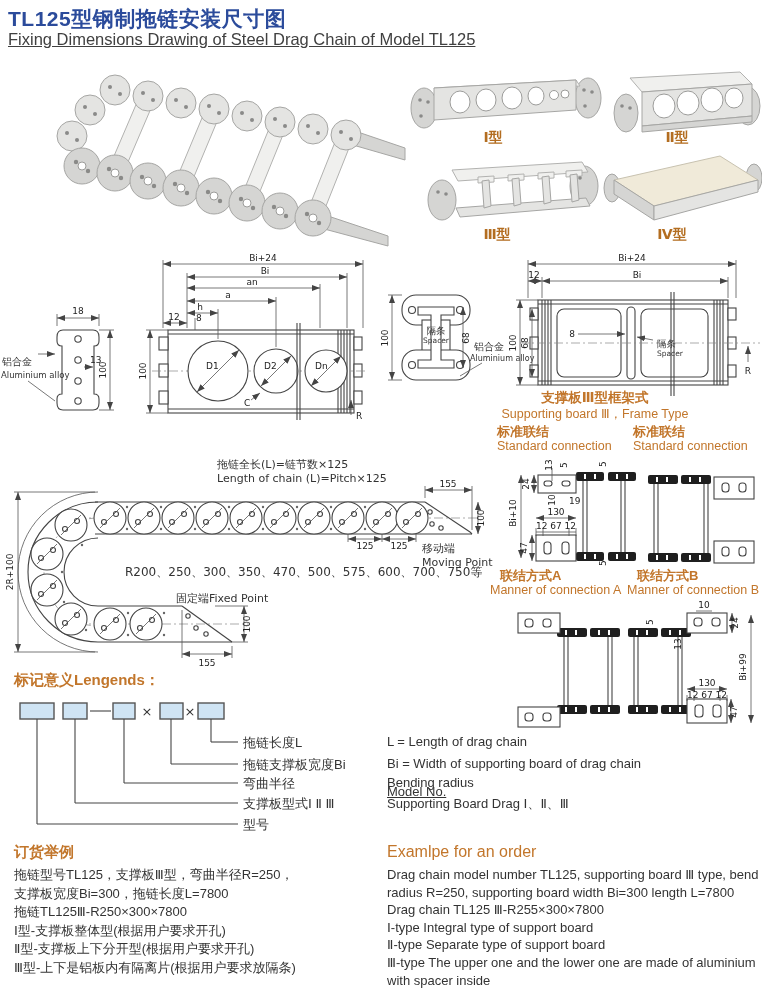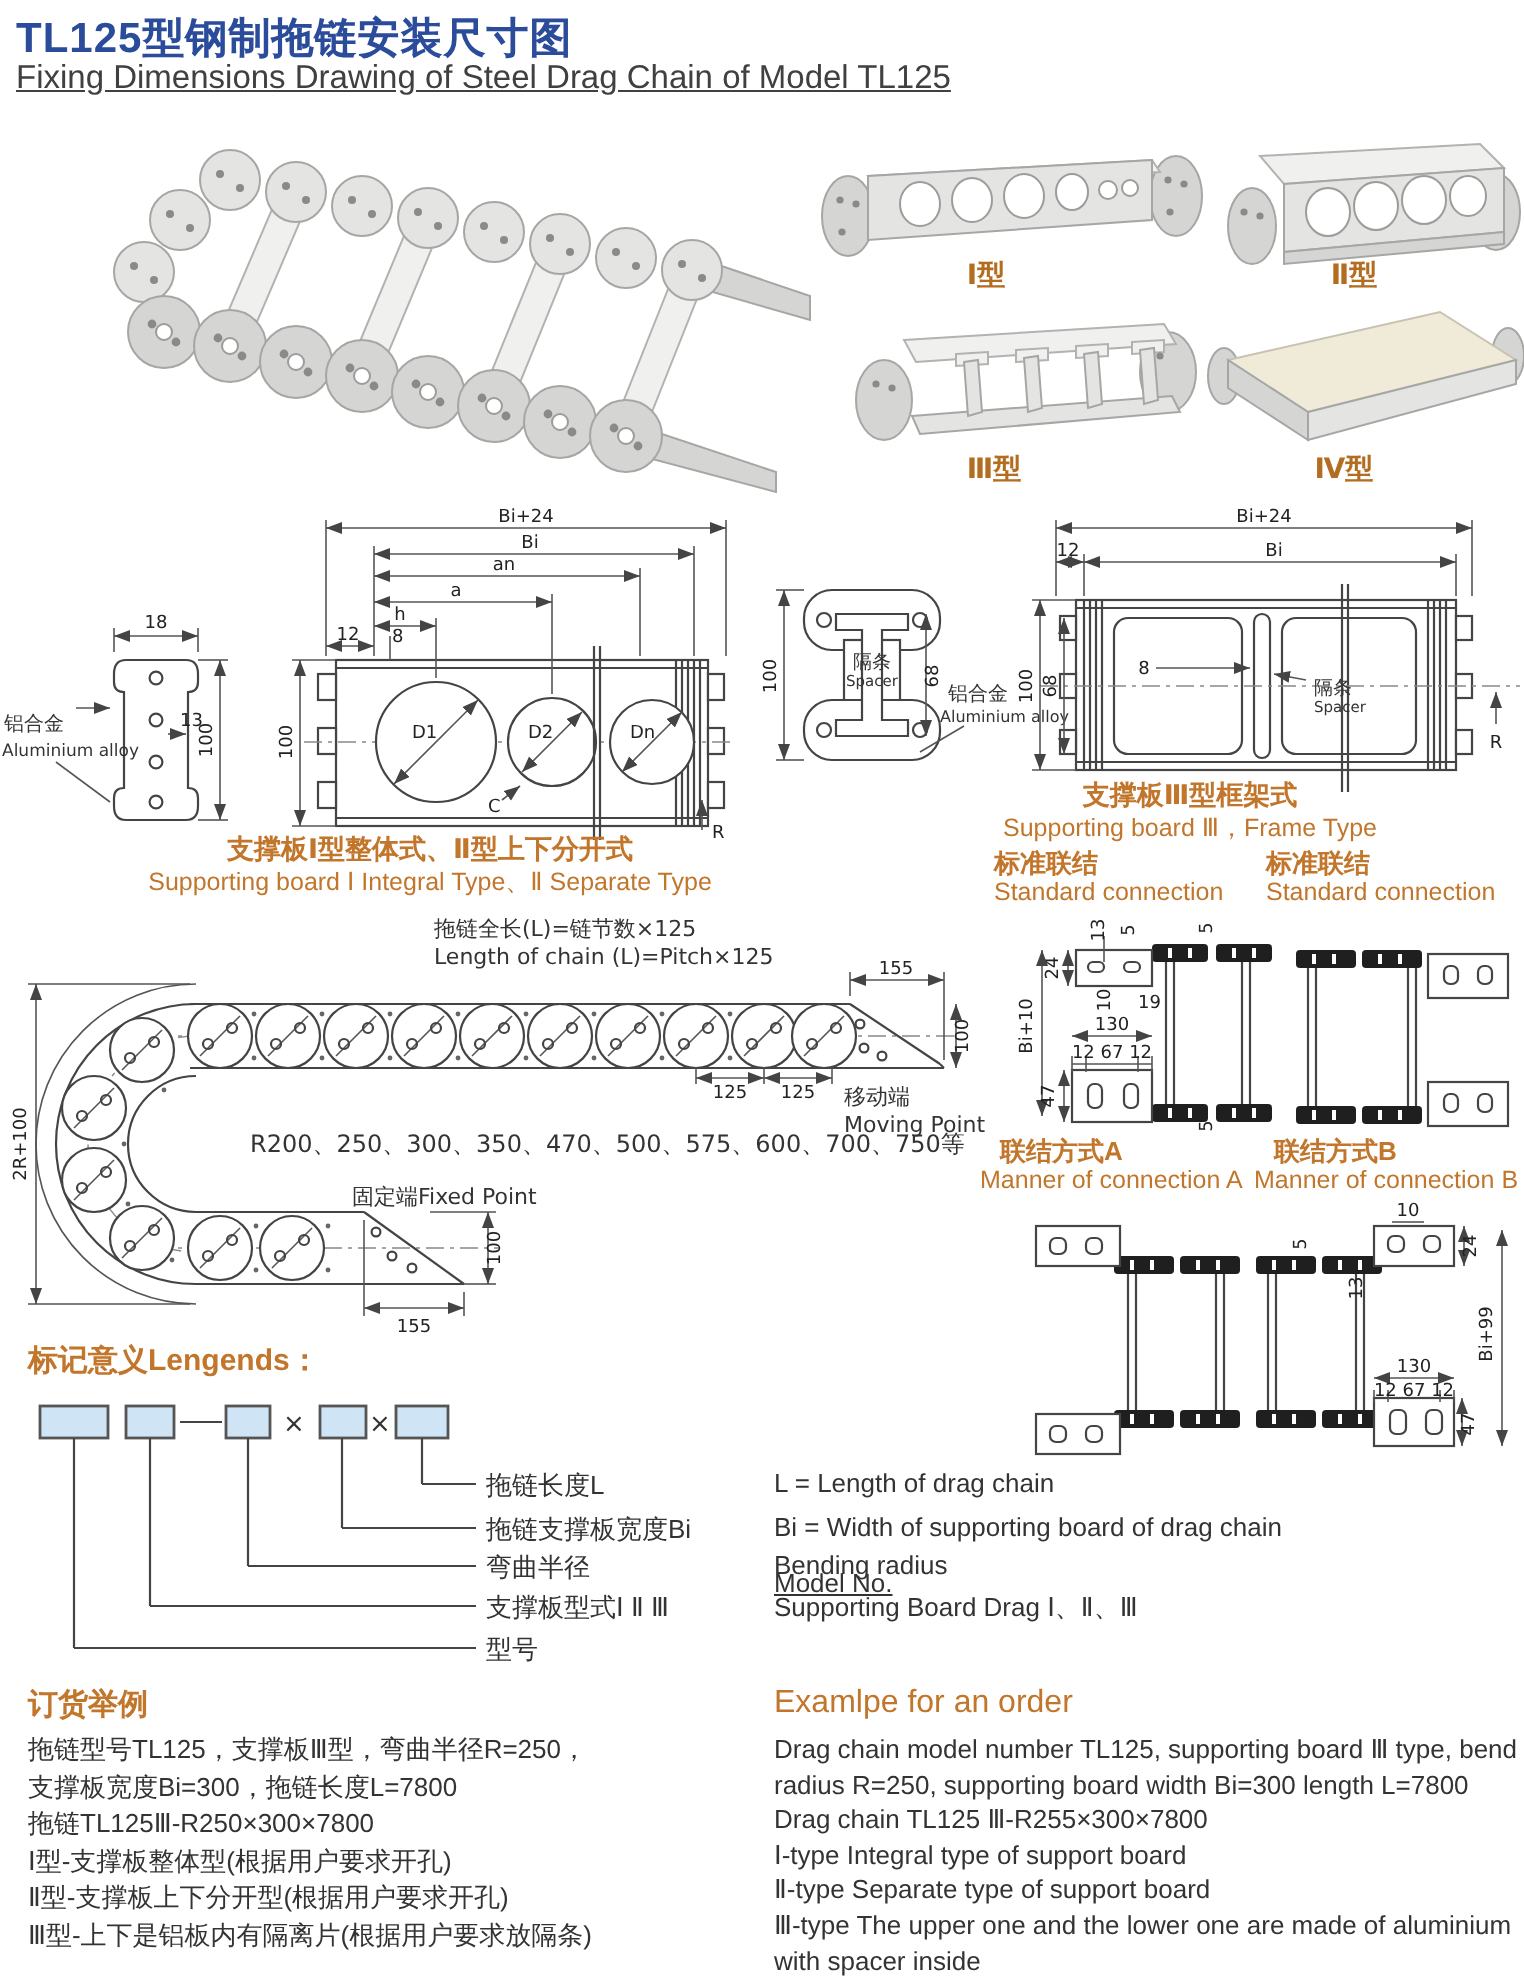--- a/index.html
+++ b/index.html
@@ -226,24 +226,20 @@
     <line x1="187" y1="51" x2="276" y2="51" class="dim" marker-start="url(#arw)" marker-end="url(#arw)"></line>
     <text x="228" y="48" text-anchor="middle" class="dt">a</text>
     <line x1="218" y1="89" x2="218" y2="59" class="dim"></line>
     <line x1="187" y1="63" x2="218" y2="63" class="dim" marker-start="url(#arw)" marker-end="url(#arw)"></line>
     <text x="200" y="60" text-anchor="middle" class="dt">h</text>
     <line x1="163" y1="73" x2="187" y2="73" class="dim" marker-start="url(#arw)" marker-end="url(#arw)"></line>
     <text x="174" y="70" text-anchor="middle" class="dt">12</text>
     <line x1="195" y1="80" x2="195" y2="68" class="dim"></line>
     <text x="196" y="71" class="dt">8</text>
   </svg>
-  <div class="abs cap" style="left:30px;top:417px;width:370px;">
-    <div class="zh">支撑板Ⅰ型整体式、Ⅱ型上下分开式</div>
-    <div class="en">Supporting board Ⅰ Integral Type、Ⅱ Separate Type</div>
-  </div>
 
   <svg class="abs" style="left:370px;top:250px;" width="392" height="212" viewBox="0 0 392 212">
     <rect x="32" y="45" width="68" height="30" rx="14" class="ln fw"></rect>
     <rect x="52" y="70" width="28" height="35" class="ln fw"></rect>
     <rect x="32" y="100" width="68" height="30" rx="14" class="ln fw"></rect>
     <path d="M48,57 H84 V65 H71 V110 H84 V118 H48 V110 H61 V65 H48 Z" class="ln fw"></path>
     <circle cx="42" cy="60" r="3.5" class="ln"></circle>
       <circle cx="90" cy="60" r="3.5" class="ln"></circle>
     <circle cx="42" cy="115" r="3.5" class="ln"></circle>
       <circle cx="90" cy="115" r="3.5" class="ln"></circle>

